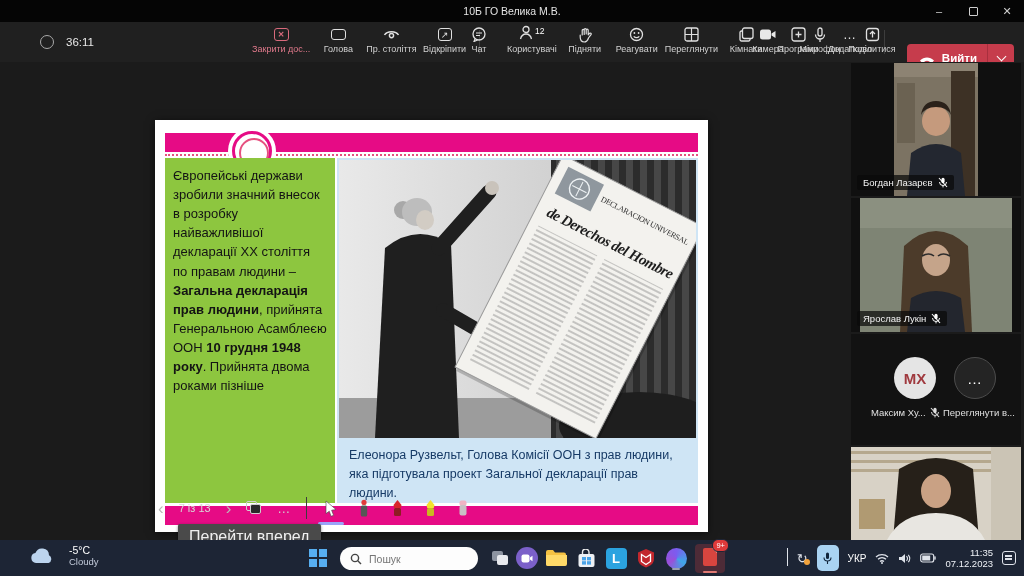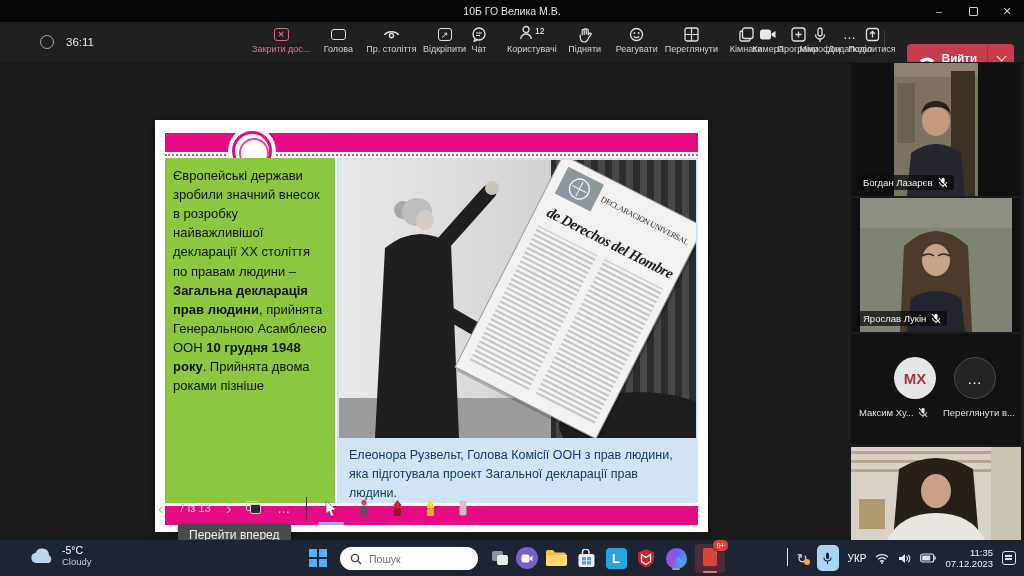--- a/index.html
+++ b/index.html
@@ -68,41 +68,41 @@
   .pcount { color:#d6d6d6; font-size:11px; }
   .slides-ic { position:relative; width:16px; height:14px; }
   .slides-ic .sq { position:absolute; border:1.4px solid #cfcfcf; border-radius:2px; width:11px; height:10px; }
   .slides-ic .sq.b { left:4px; top:3px; background:#2a2a2a; }
   .pmore { color:#cfcfcf; font-size:13px; letter-spacing:1px; }
   .psep { width:1px; height:22px; background:#3d3d3d; }
   .tool { position:relative; width:18px; height:20px; display:flex; align-items:center; justify-content:center; }
   .tool-underline { position:absolute; left:-4px; bottom:-7px; width:26px; height:3px;
     background:#9aa3f8; border-radius:2px; }
   .tooltip { position:absolute; left:178px; top:462px; background:#4a4a4a; color:#efefef;
-    font-size:12px; padding:4px 11px; border-radius:2px; box-shadow:0 1px 3px rgba(0,0,0,.5); }
+    font-size:16px; padding:4px 11px; border-radius:2px; box-shadow:0 1px 3px rgba(0,0,0,.5); }
 
   
   .tile { position:absolute; left:851px; width:170px; background:#121212; overflow:hidden; }
   .t1 { top:1px;  height:133px; } .t2 { top:136px; height:134px; }
   .t3 { top:272px; height:111px; } .t4 { top:385px; height:93px; }
   .nametag { position:absolute; left:6px; bottom:6px; background:rgba(10,10,10,.72); border-radius:2px;
     padding:2px 6px; display:flex; align-items:center; gap:5px; }
   .nametag span { color:#f2f2f2; font-size:9.5px; white-space:nowrap; }
   .avatar-circle { position:absolute; width:42px; height:42px; border-radius:50%;
     display:flex; align-items:center; justify-content:center; }
   .av-mx { left:43px; top:23px; background:#e5e5e5; color:#a03a3f; font-size:15px; font-weight:bold; }
   .av-more { left:103px; top:23px; background:#242424; border:1px solid #4c4c4c; color:#fff;
     font-size:15px; letter-spacing:1px; }
   .av-label { position:absolute; top:73px; color:#e0e0e0; font-size:9.5px; white-space:nowrap;
     display:flex; align-items:center; gap:4px; }
-  .lb-mx { left:8px; } .lb-more { left:92px; }
+  .lb-mx { left:20px; } .lb-more { left:92px; }
 
   
   .taskbar { position:absolute; left:0; top:540px; width:1024px; height:36px; background:#1d2535; }
-  .weather { position:absolute; left:30px; top:4px; display:flex; align-items:center; gap:8px; }
+  .weather { position:absolute; left:30px; top:4px; display:flex; align-items:center; gap:15px; }
   .wx-text div:first-child { color:#fff; font-size:10.5px; }
   .wx-text div:last-child { color:#c3cbda; font-size:9.5px; }
   .tb-ic { position:absolute; top:6px; width:24px; height:24px; display:flex; align-items:center;
     justify-content:center; }
   .startsq { display:grid; grid-template-columns:8px 8px; grid-template-rows:8px 8px; gap:1.5px; }
   .startsq i { background:#57aef0; }
   .search-pill { position:absolute; left:340px; top:7px; width:138px; height:23px; background:#fdfdfd;
     border-radius:12px; display:flex; align-items:center; padding:0 10px; gap:7px; }
   .search-pill input { border:none; outline:none; background:transparent; font-size:10.5px; color:#444;
     width:90px; font-family:"Liberation Sans", sans-serif; }

